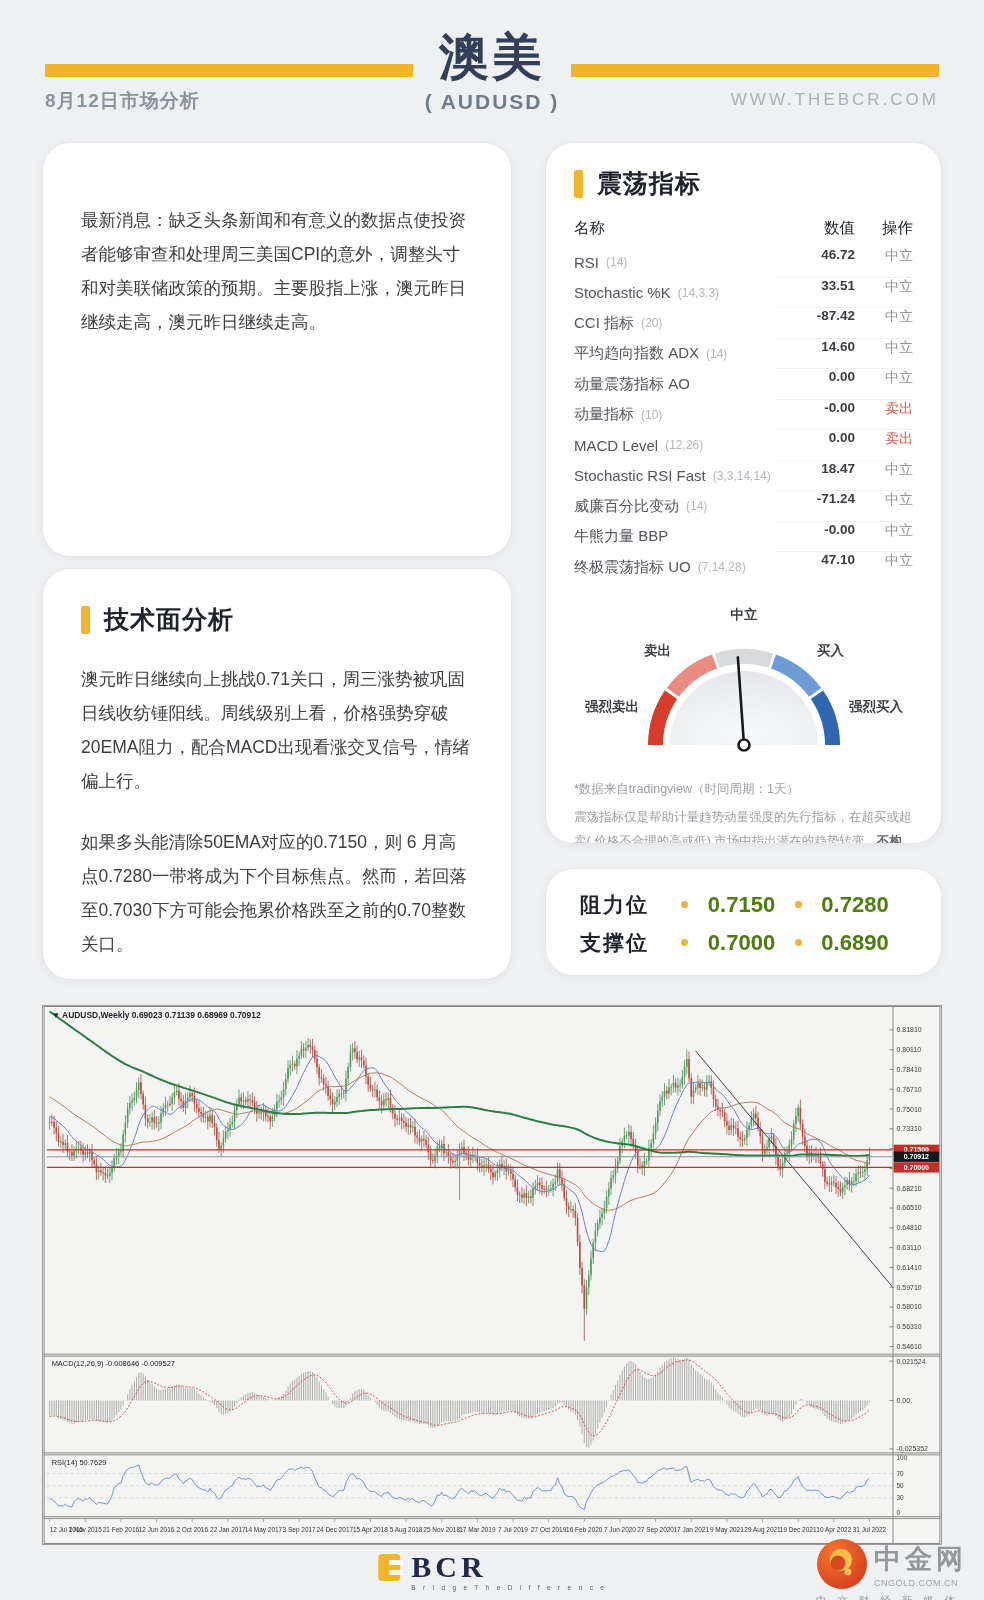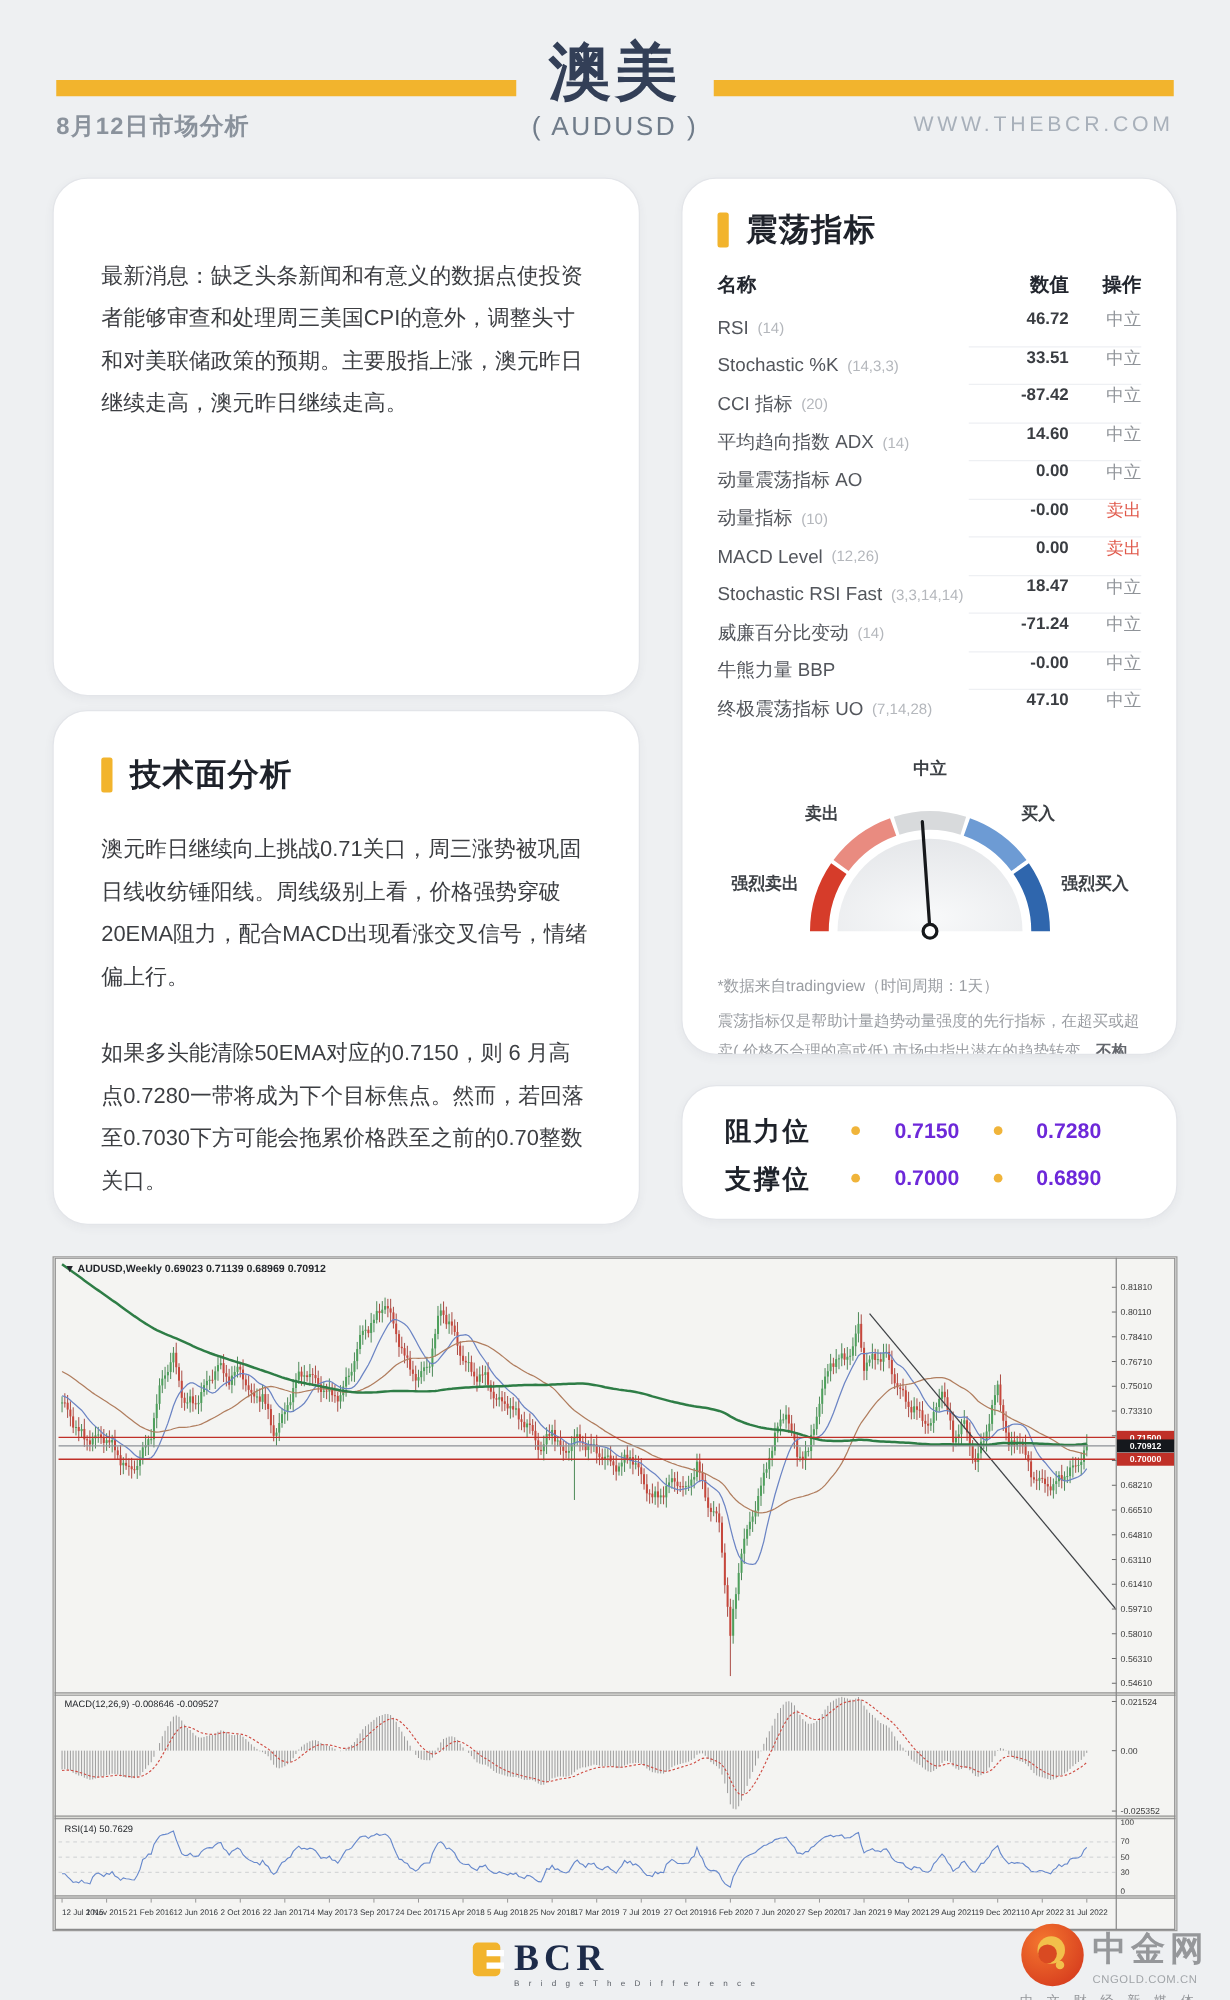--- a/index.html
+++ b/index.html
@@ -9,40 +9,40 @@
   :root{}
   .page{position:absolute;inset:0}
 
   
   .header{position:absolute;left:45px;right:45px;top:22px;height:112px}
   .hbar{position:absolute;top:42px;width:368px;height:13px;background:#f2b42d}
   .hbar.left{left:0}.hbar.right{right:0}
   .h-title{position:absolute;left:50%;transform:translateX(-50%);top:2px;
            font-size:50px;font-weight:bold;color:#333f57;letter-spacing:3px;white-space:nowrap}
   .h-sub{position:absolute;left:50%;transform:translateX(-50%);top:68px;
-         font-size:21px;font-weight:normal;color:#707c8a;letter-spacing:2px;white-space:nowrap}
+         font-size:21px;font-weight:bold;color:#707c8a;letter-spacing:2px;white-space:nowrap}
   .h-date{position:absolute;left:0;top:66px;font-size:19px;font-weight:bold;color:#8a929c;letter-spacing:1px}
   .h-site{position:absolute;right:0;top:68px;font-size:17px;color:#a8b0ba;letter-spacing:3px}
 
   
   .card{position:absolute;background:#fff;border:1px solid #e3e5e9;border-radius:28px;
         box-shadow:0 2px 8px rgba(50,60,80,.05);overflow:hidden}
   #card-fund{left:42px;top:142px;width:470px;height:415px;padding:34px 38px}
   #card-tech{left:42px;top:568px;width:470px;height:412px;padding:34px 38px}
   #card-osc {left:545px;top:142px;width:397px;height:702px;padding:24px 28px}
   #card-levels{left:545px;top:868px;width:397px;height:108px;padding:16px 34px}
 
   .card-title{display:flex;align-items:center;gap:14px}
   .title-bar{width:9px;height:28px;background:#f2b42d;border-radius:2px;flex:0 0 auto}
   .card-title h2{font-size:25px;font-weight:bold;color:#1e222a;letter-spacing:1px}
   p.body{margin-top:26px;font-size:17.5px;line-height:1.95;color:#3c3e42}
 
   
   .osc-head{display:flex;align-items:center;margin-top:14px;padding:4px 0 8px;
-            font-weight:bold;font-size:15.5px;color:#22262e}
+            font-weight:normal;font-size:15.5px;color:#22262e}
   .col-name{flex:1}
   .col-val{width:80px;text-align:right}
   .col-act{width:58px;text-align:right}
   .osc-row{display:flex;align-items:stretch;height:30.5px;font-size:15px;color:#53565c}
   .osc-row .name{flex:1;display:flex;align-items:center;white-space:nowrap}
   .osc-row .param{color:#b4b7bc;font-size:12px;margin-left:7px}
   .nums{display:flex;align-items:flex-start;border-bottom:1px solid #eef0f3}
   .nums.last{border-bottom:none}
   .val{width:80px;text-align:right;font-weight:bold;font-size:13.5px;color:#3a3d42}
   .act{width:58px;text-align:right;font-size:14px;color:#8f9398}
@@ -51,21 +51,21 @@
   
   .gauge-wrap{margin:10px auto 0;width:330px;height:175px}
   .foot-note{margin-top:10px;font-size:12.5px;color:#9b9ea3;line-height:1.8}
   .foot-disc{margin-top:6px;font-size:12.5px;color:#9b9ea3;line-height:1.9}
   .foot-disc strong{color:#63666c}
 
   
   .level-row{display:flex;align-items:center;justify-content:space-between;height:37px;margin:1px 0}
   .level-label{width:100px;font-size:21px;font-weight:bold;color:#1e222a;letter-spacing:2px}
   .dot{width:7px;height:7px;border-radius:50%;background:#f0b43a;flex:0 0 auto}
-  .level-val{width:104px;text-align:center;font-size:17px;font-weight:600;color:#6d28d9}
+  .level-val{width:104px;text-align:center;font-size:22px;font-weight:600;color:#4d7c0f}
 
   
   #chart-wrap{position:absolute;left:42px;top:1005px;width:900px;height:540px;
               border:1px solid #9a9a9a;background:#f4f4f2}
   #mt4{display:block}
   #mt4 text{font-family:"Liberation Sans","DejaVu Sans",sans-serif}
 
   
   .bcr{position:absolute;left:50%;transform:translateX(-50%);top:1552px;
        display:flex;align-items:flex-start;gap:8px}

